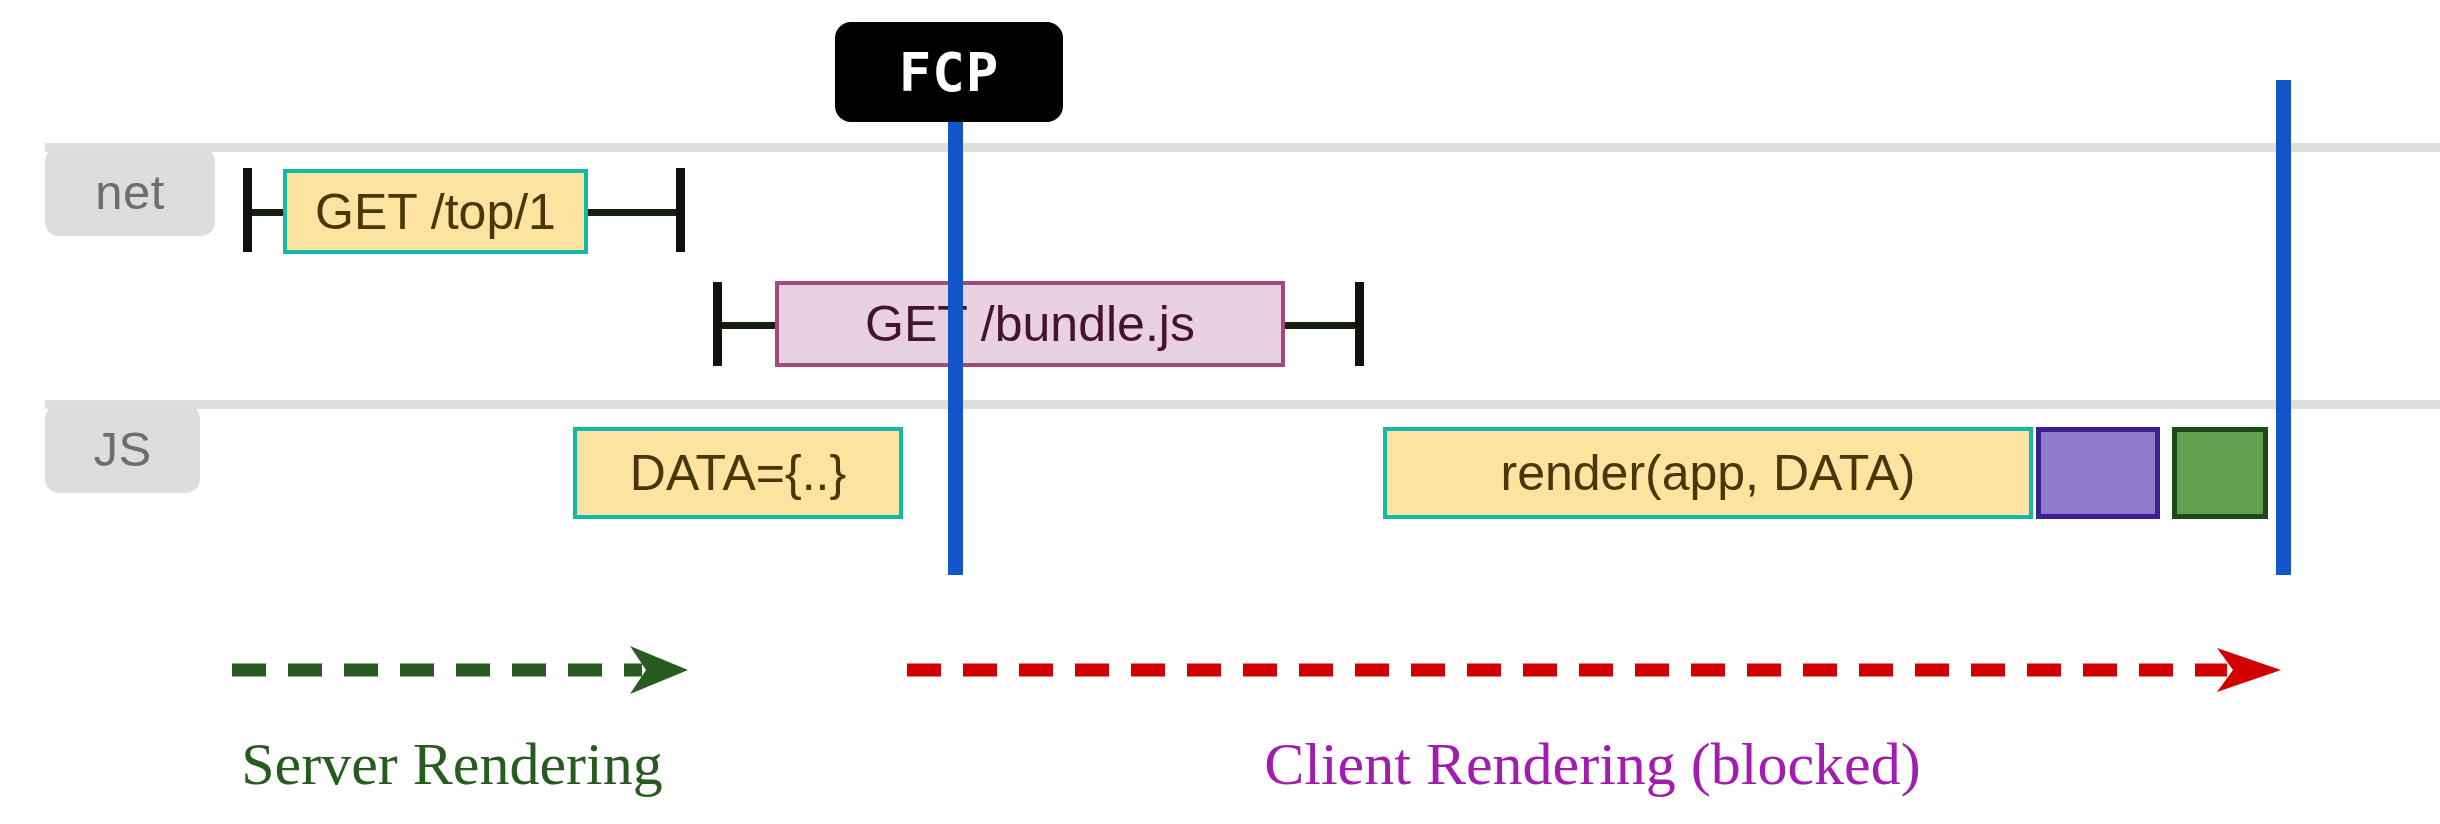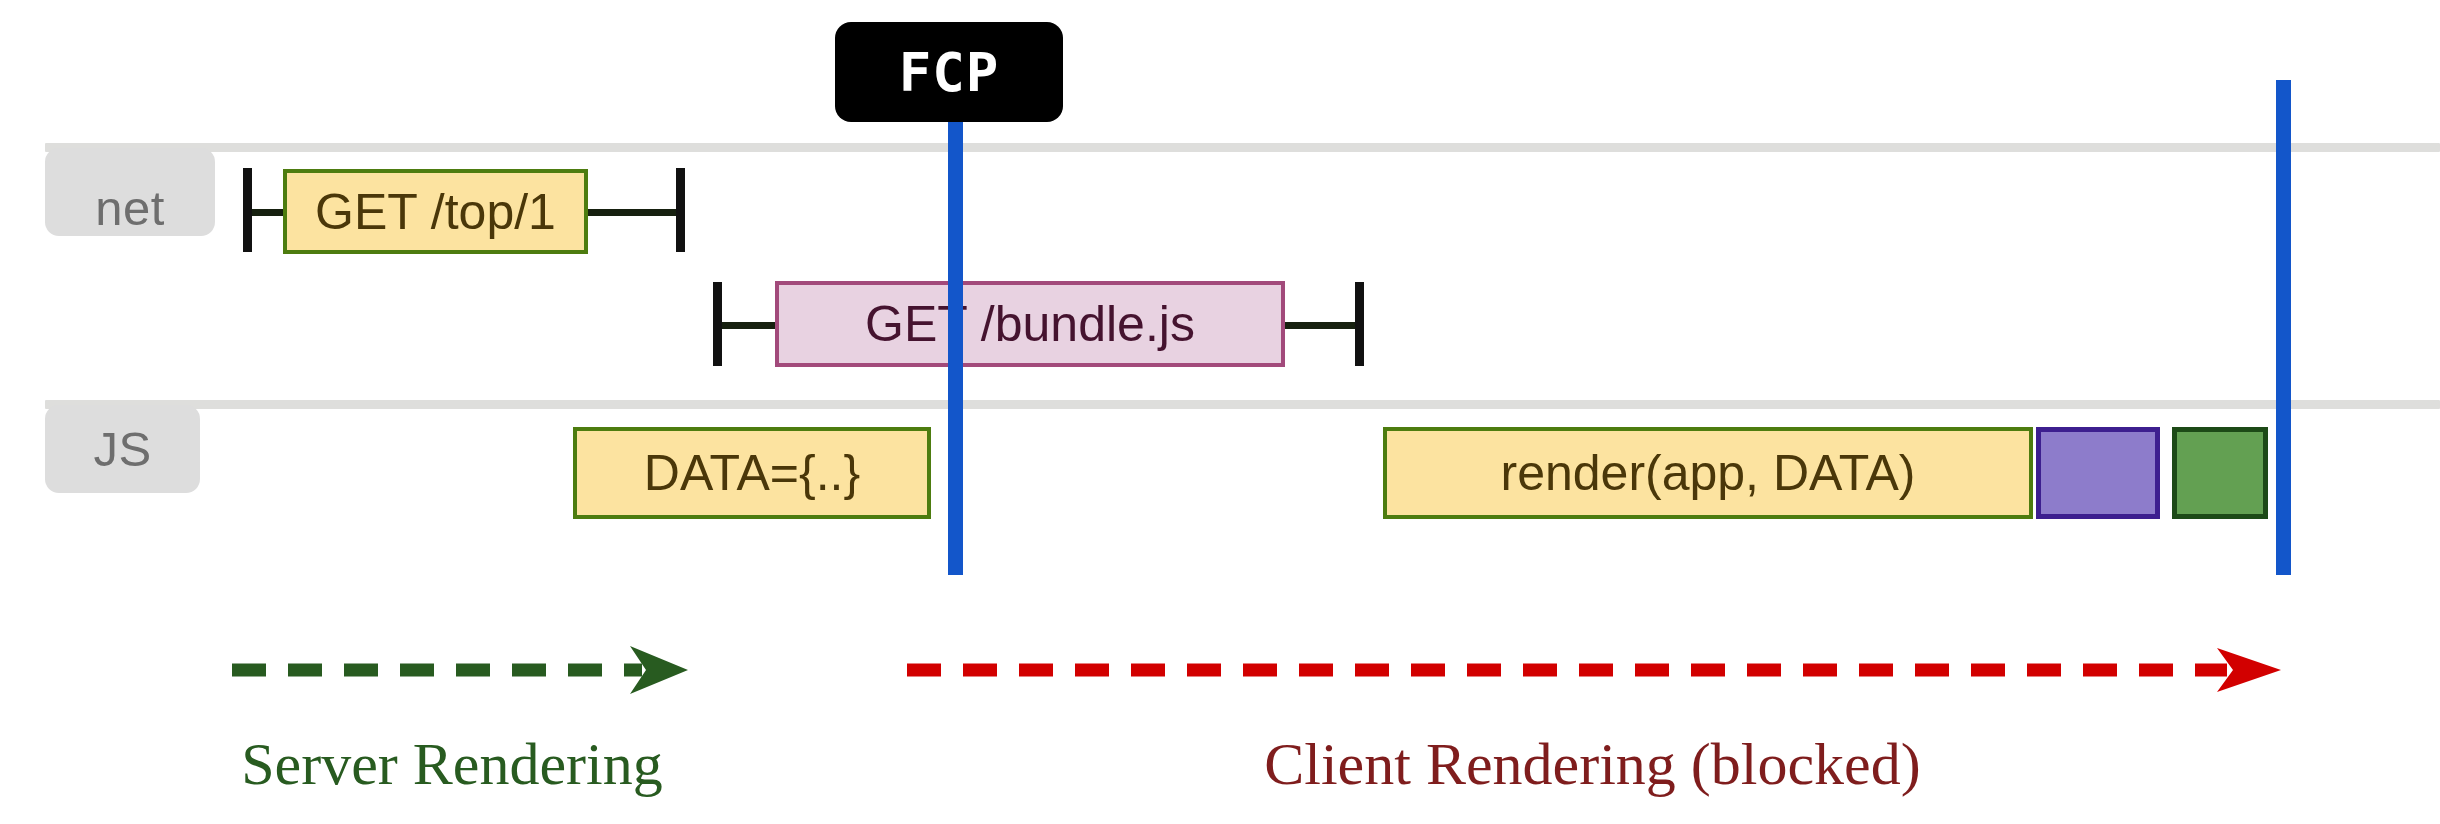--- a/index.html
+++ b/index.html
@@ -45,21 +45,21 @@
     position: absolute;
     box-sizing: border-box;
     display: flex;
     align-items: center;
     justify-content: center;
     font-size: 50px;
     white-space: nowrap;
   }
   .task.yellow {
     background: #fce3a0;
-    border: 4px solid #4d7c0f;
+    border: 4px solid #14b8a6;
     color: #4a3709;
   }
   .task.pink {
     background: #e8d2e1;
     border: 4px solid #a24a7b;
     color: #45132f;
   }
   .task.purple {
     background: #8d7ccb;
     border: 5px solid #3d1f8f;
@@ -103,52 +103,52 @@
 
   
   .phase-arrow { position: absolute; }
   .phase-caption {
     position: absolute;
     font-size: 60px;
     white-space: nowrap;
     font-family: Liberation Serif, serif;
   }
   .phase-caption.server { color: #285b20; }
-  .phase-caption.client { color: #7f1d1d; }
+  .phase-caption.client { color: #a21caf; }
 </style>
 </head>
 <body>
 
 <div id="stage">
 
   <div class="rowline" style="left:45px; top:143px; width:2395px;"></div>
   <div class="rowline" style="left:45px; top:400px; width:2395px;"></div>
 
-  <div class="lane-chip" style="left:45px; top:148px; width:170px; height:88px;align-items:flex-end;">
+  <div class="lane-chip" style="left:45px; top:148px; width:170px; height:88px;">
     <span>net</span>
   </div>
   <div class="lane-chip" style="left:45px; top:405px; width:155px; height:88px;">
     <span>JS</span>
   </div>
 
   <div class="whisker-line" style="left:246px; top:209px; width:430px;"></div>
   <div class="whisker-cap" style="left:243px; top:168px; height:84px;"></div>
   <div class="whisker-cap" style="left:676px; top:168px; height:84px;"></div>
   <div class="task yellow" style="left:283px; top:169px; width:305px; height:85px;">
     <span>GET /top/1</span>
   </div>
 
   <div class="whisker-line" style="left:716px; top:322px; width:645px;"></div>
   <div class="whisker-cap" style="left:713px; top:282px; height:84px;"></div>
   <div class="whisker-cap" style="left:1355px; top:282px; height:84px;"></div>
   <div class="task pink" style="left:775px; top:281px; width:510px; height:86px;">
     <span>GET /bundle.js</span>
   </div>
 
-  <div class="task yellow" style="left:573px; top:427px; width:358px; height:92px;">
+  <div class="task yellow" style="left:573px; top:427px; width:330px; height:92px;">
     <span>DATA={..}</span>
   </div>
 
   <div class="task yellow" style="left:1375px; top:427px; width:650px; height:92px;margin-left:8px;">
     <span>render(app, DATA)</span>
   </div>
   <div class="task purple" style="left:2036px; top:427px; width:124px; height:92px;">
     <span></span>
   </div>
   <div class="task green" style="left:2172px; top:427px; width:96px; height:92px;">

